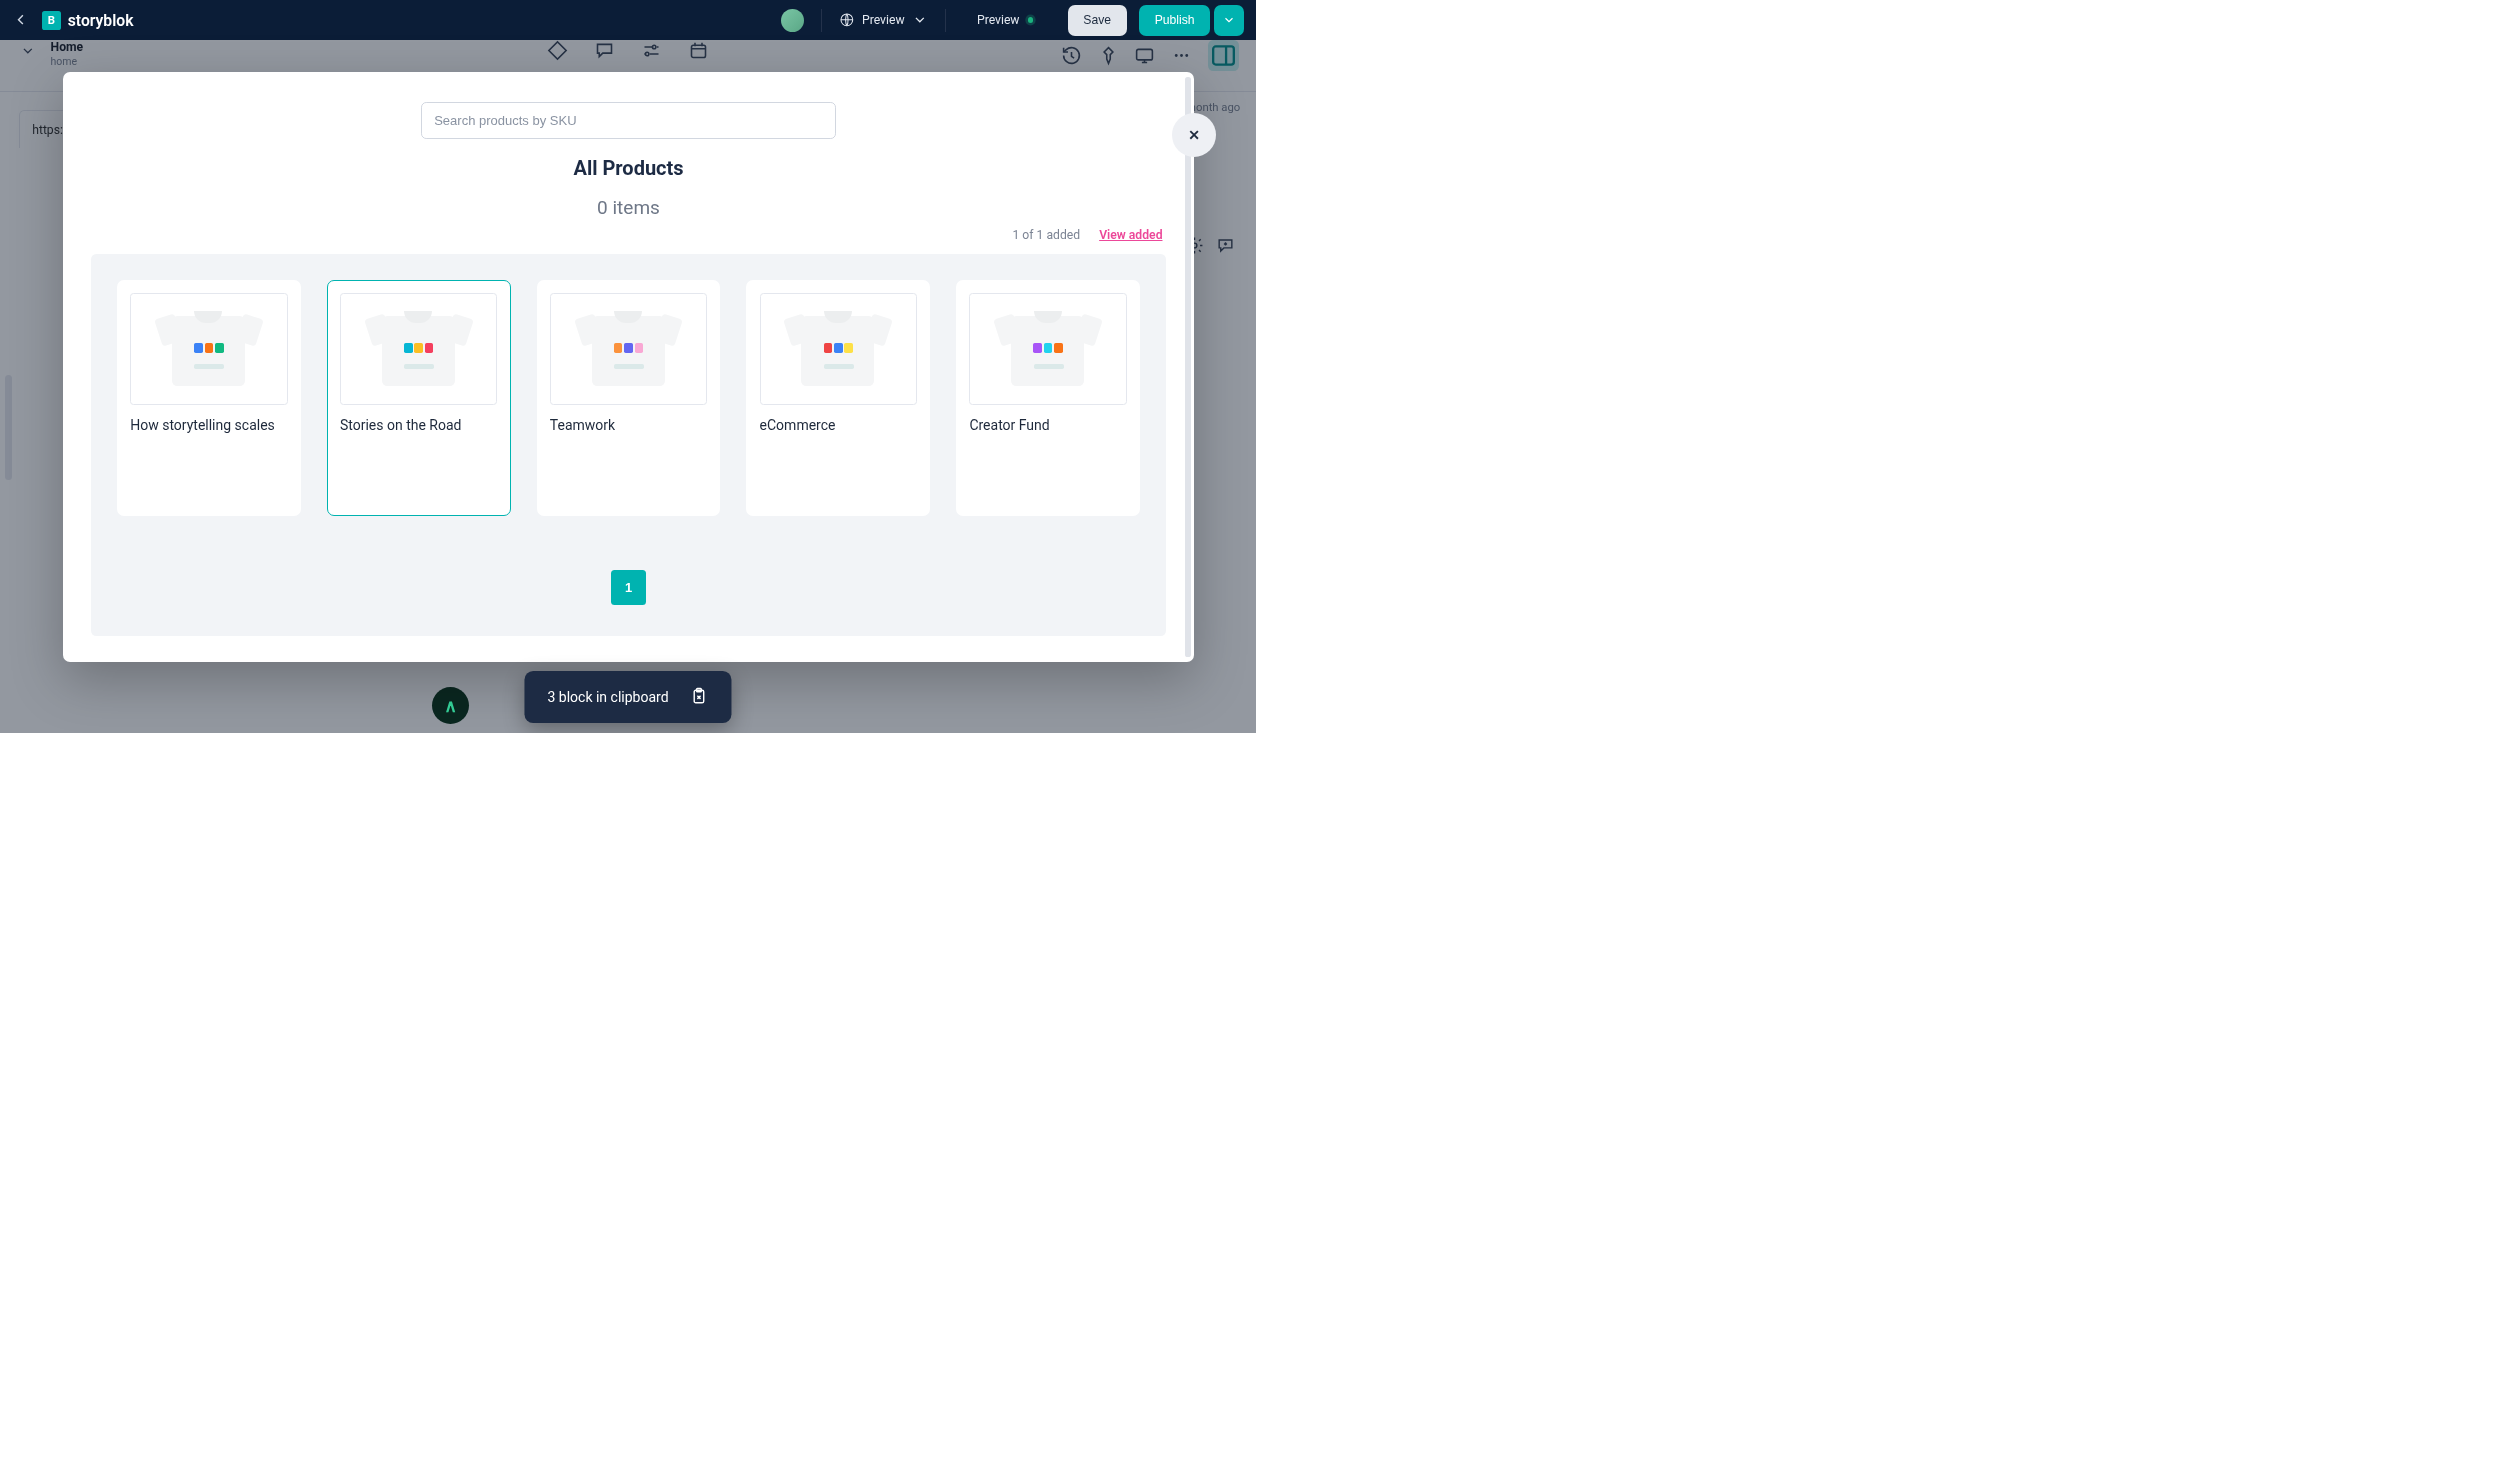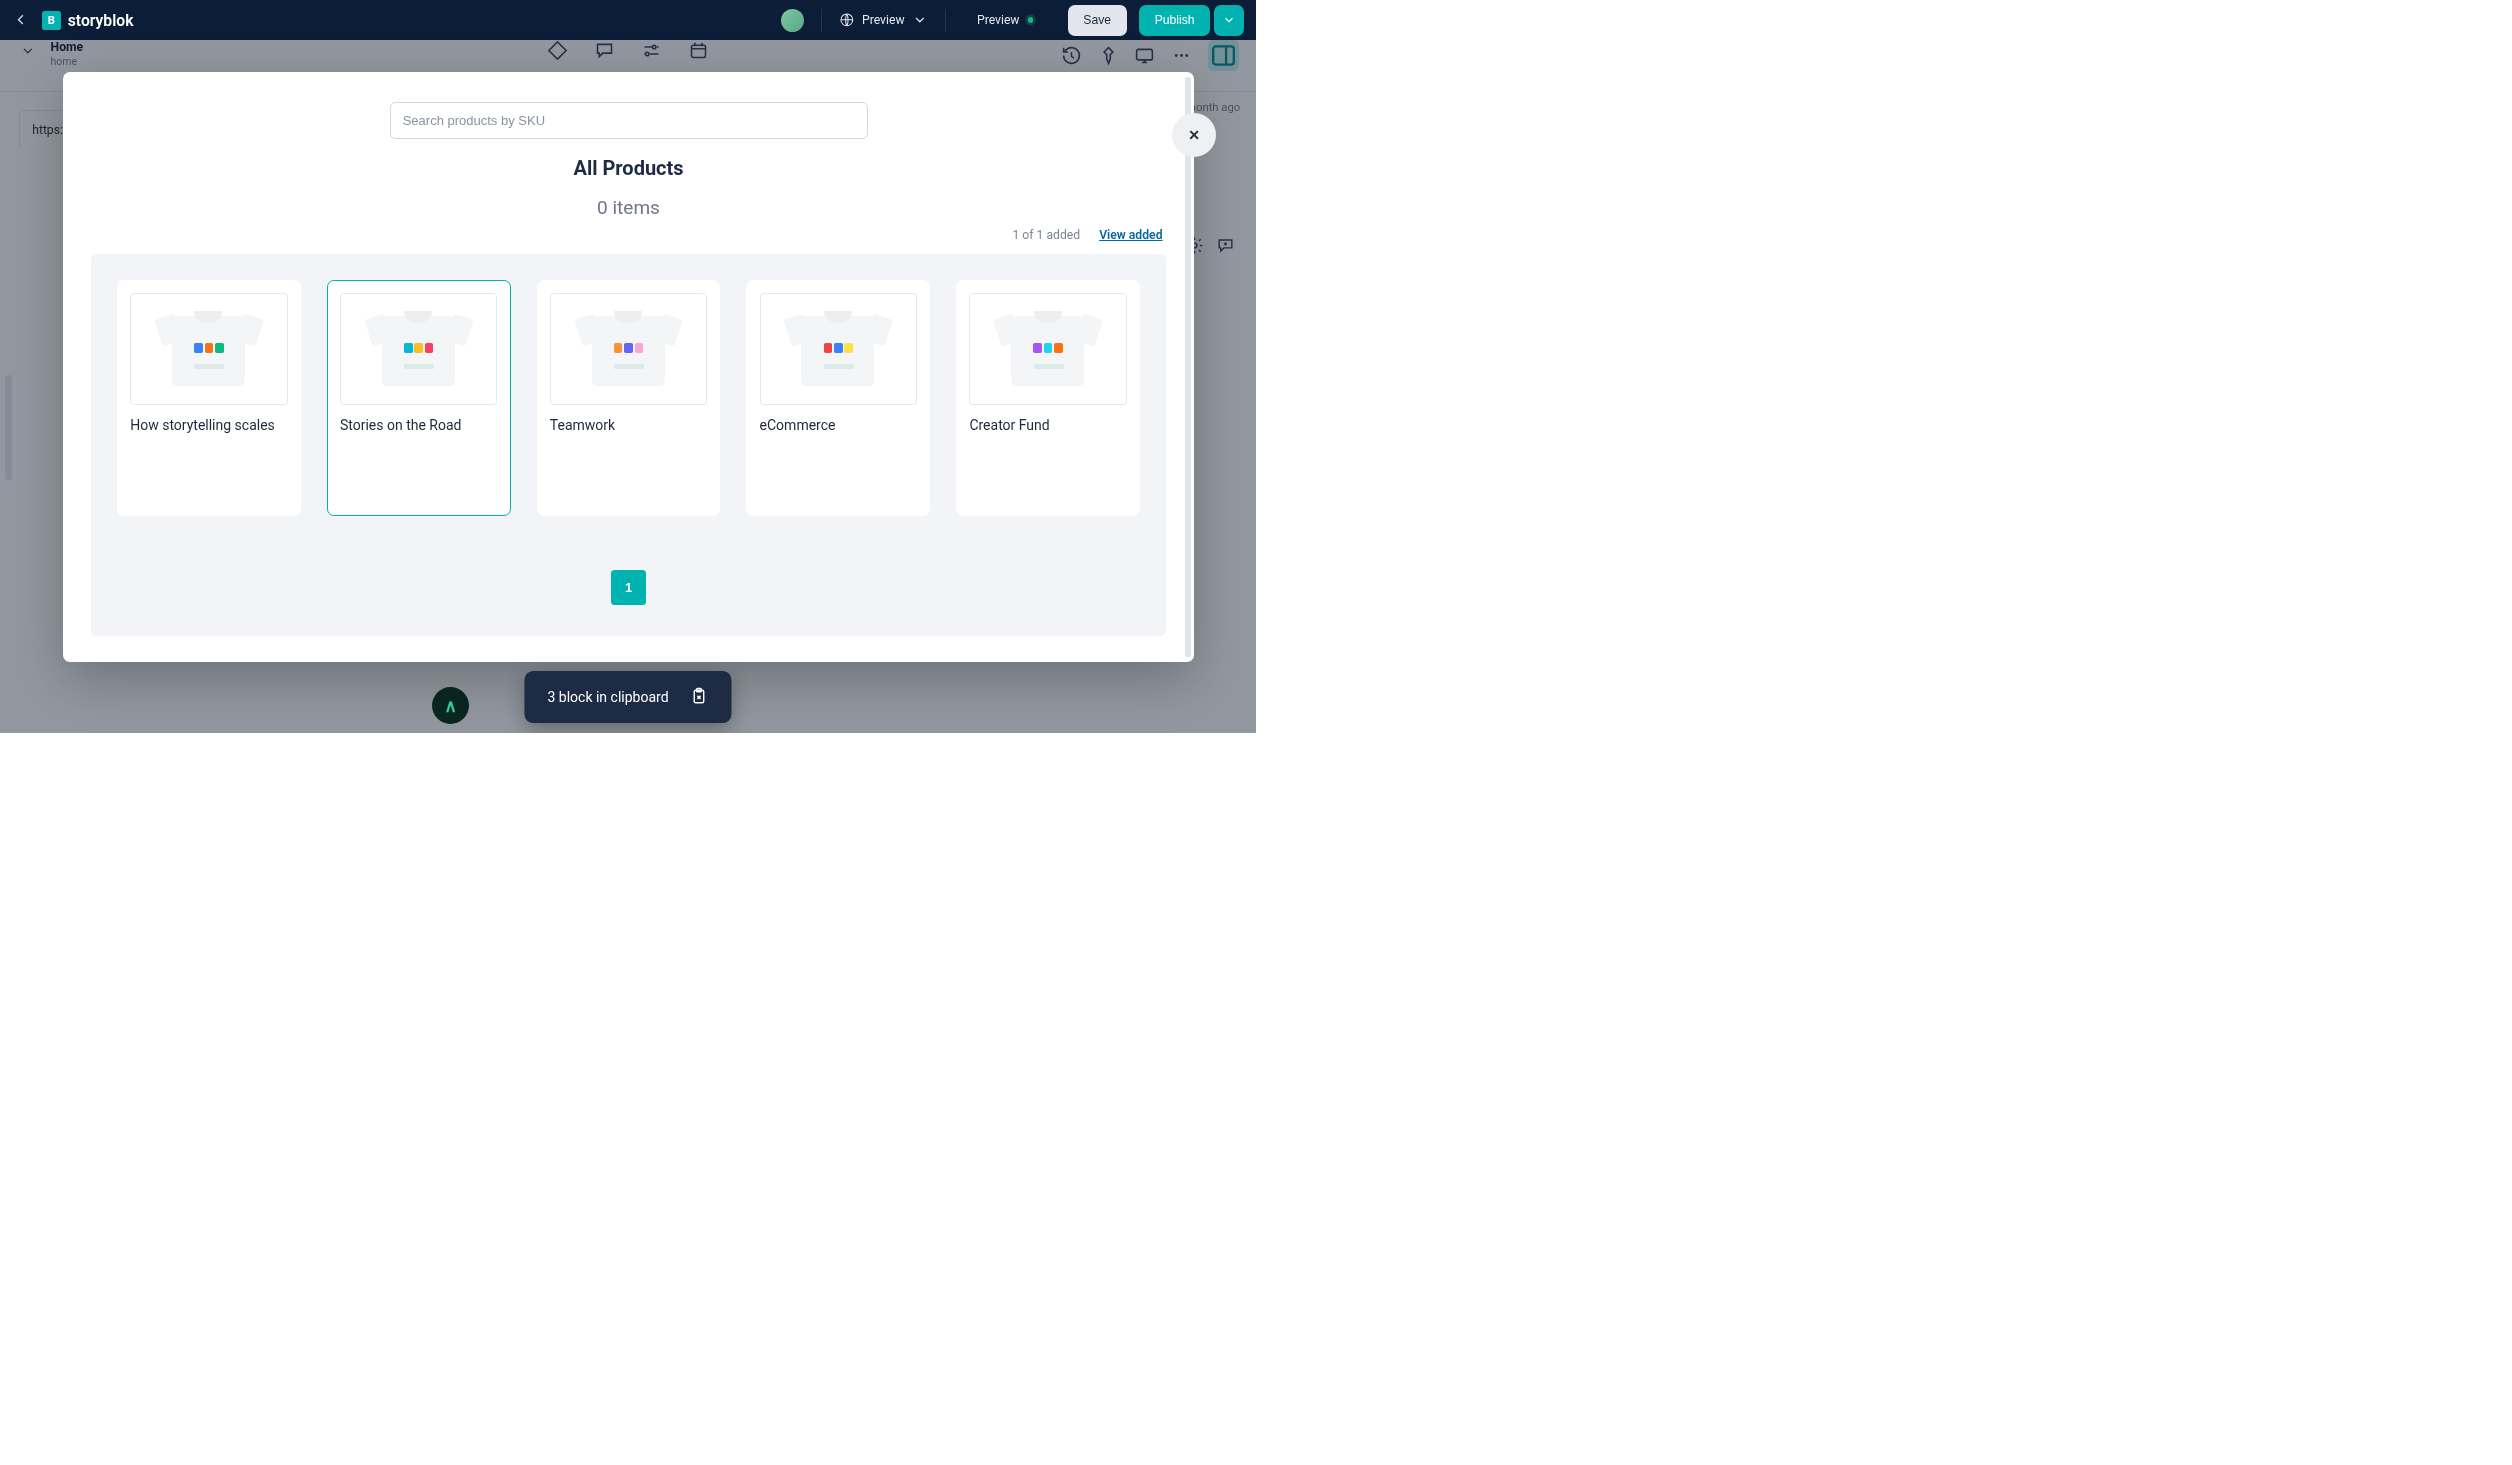--- a/index.html
+++ b/index.html
@@ -97,32 +97,32 @@
     background:#e0e3e9; border-radius:2.6px;
   }
   .close-btn {
     position:absolute; top:113px; right:40px; z-index:3;
     width:44px; height:44px; border-radius:50%;
     background:#eef0f4; display:flex; align-items:center; justify-content:center;
     cursor:pointer; color:#1e2a3e; font-size:14px; font-weight:700;
   }
   .modal-inner { padding:30px 28px 26px; display:flex; flex-direction:column; align-items:center; height:100%;}
   .search-input {
-    width:478px; height:37px; border:0.9px solid #d2d7e0; border-radius:5.2px;
+    width:415px; height:37px; border:0.9px solid #d2d7e0; border-radius:5.2px;
     padding:0 12.2px; font-size:13px; color:#a21caf;
   }
   .search-input::placeholder { color:#8a93a2; }
   .modal-title { font-size:20px; font-weight:700; color:#1d2b44; margin-top:17.4px; }
   .modal-sub { font-size:19px; color:#6e7787; margin-top:15.7px; }
   .added-row {
     align-self:flex-end; display:flex; gap:19px; font-size:12.2px; margin-top:8.7px;
     padding-right:3.5px;
   }
   .added-count { color:#7c8494; }
-  .view-added { color:#0369a1; font-weight:600; text-decoration:underline; cursor:pointer;}
+  .view-added { color:#ec4899; font-weight:600; text-decoration:underline; cursor:pointer;}
   .product-area {
     margin-top:12.2px; width:100%; flex:1; background:#f2f4f7; border-radius:5.2px;
     padding:26px 26px 21px; display:flex; flex-direction:column;
   }
   .product-grid {
     display:grid; grid-template-columns: repeat(5, 1fr); gap:26px;
   }
   .product-card {
     background:#fff; border-radius:7px; height:236px; padding:12.2px;
     display:flex; flex-direction:column; cursor:pointer;

